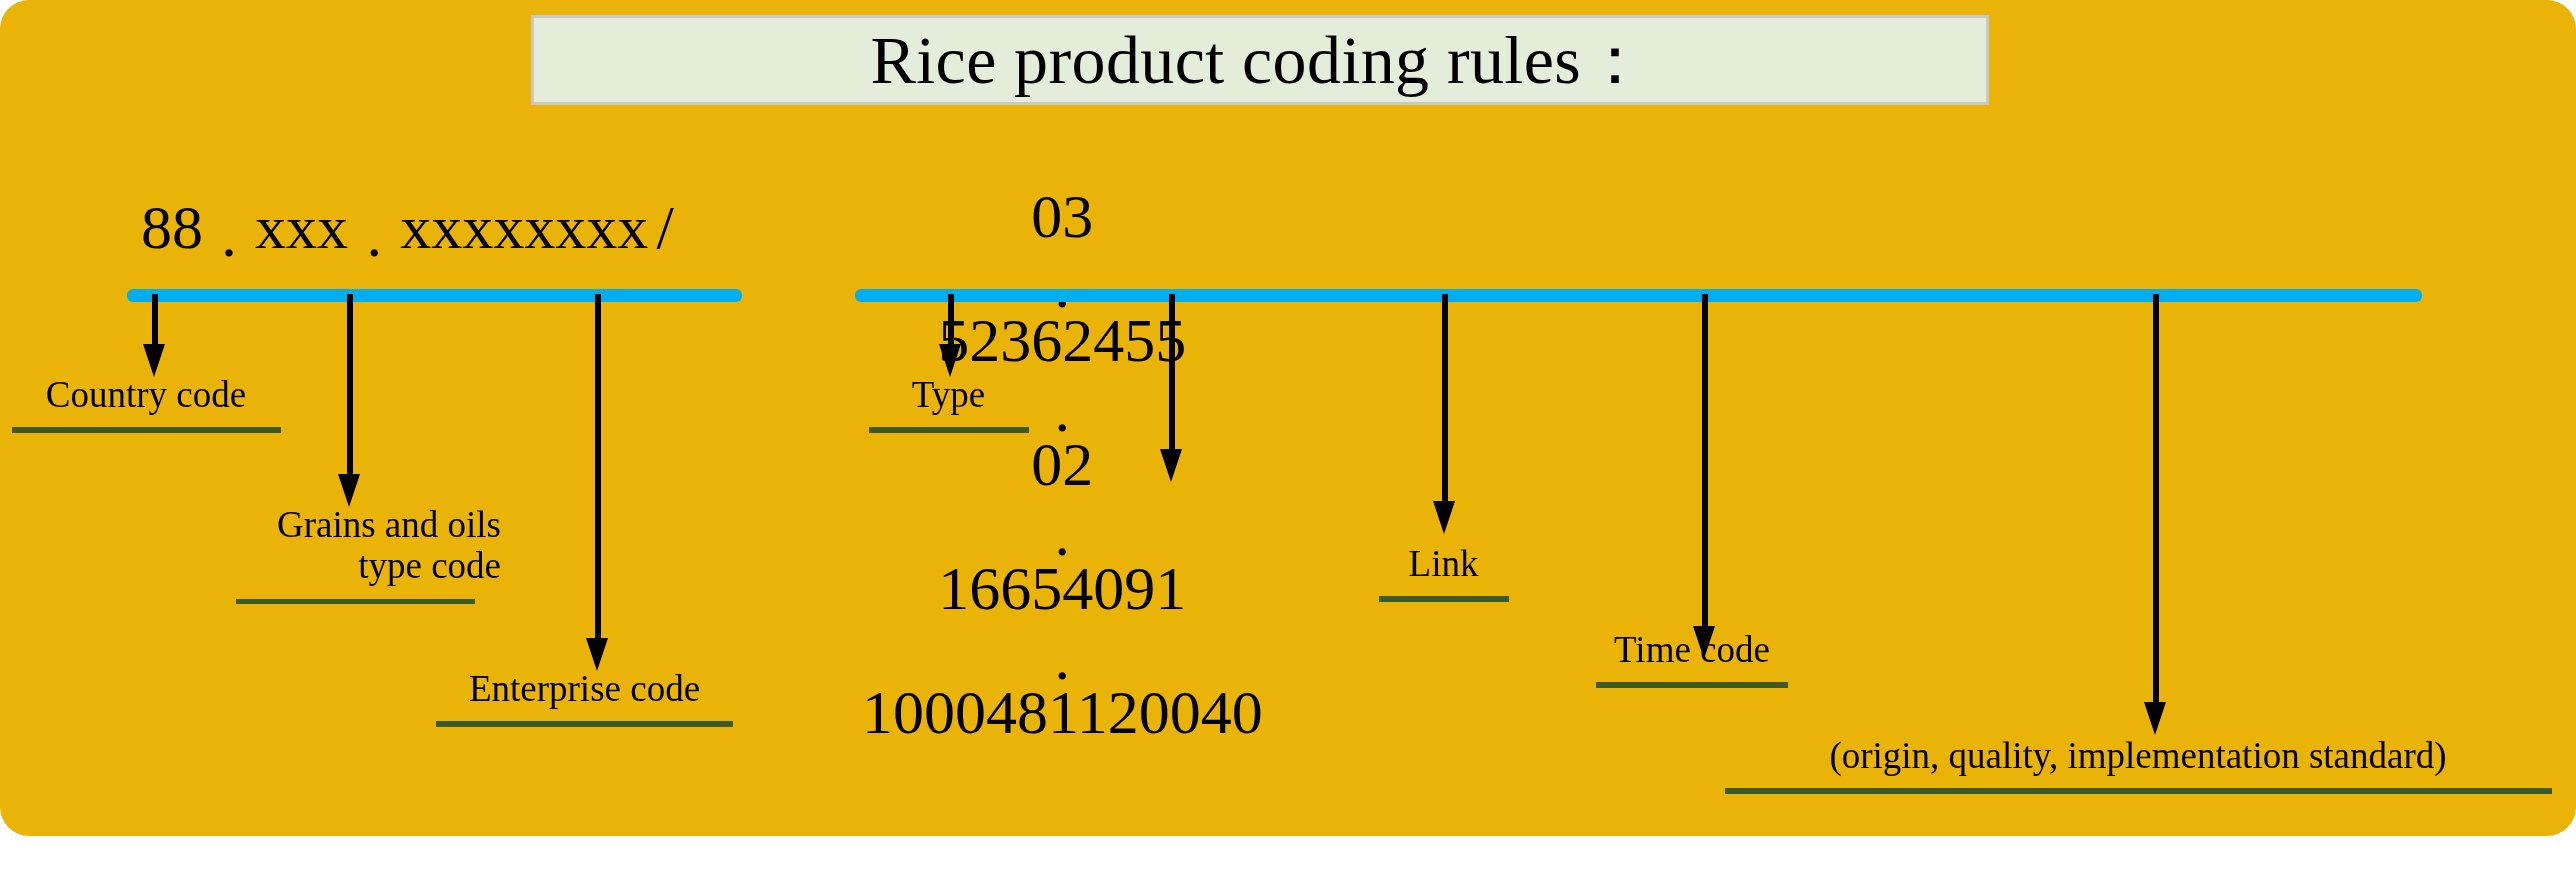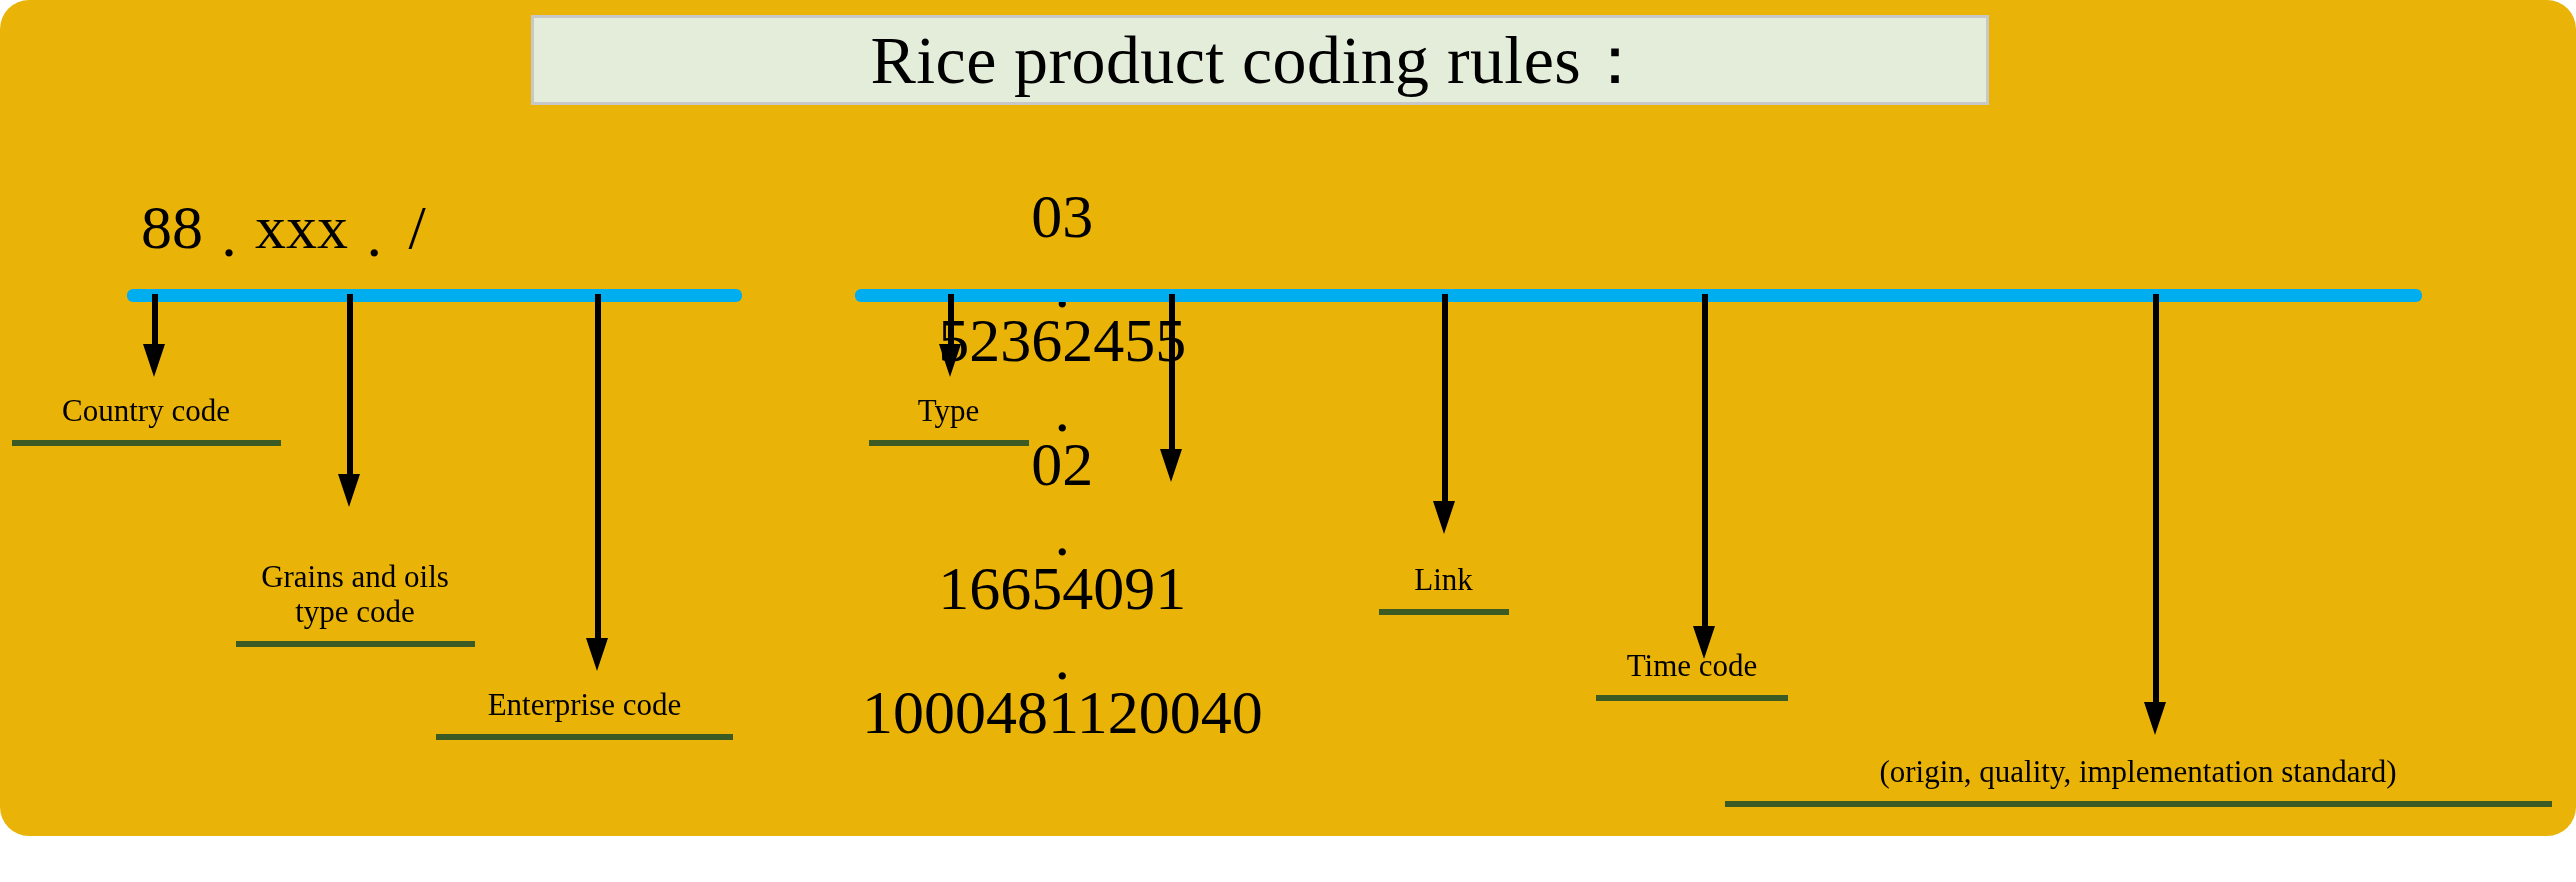--- a/index.html
+++ b/index.html
@@ -94,25 +94,24 @@
     height: 0;
     border-left: 11.7px solid transparent;
     border-right: 11.7px solid transparent;
     border-top: 33px solid #000000;
   }
 
   
   .caption {
     position: absolute;
     text-align: center;
-    font-size: 31px;
+    font-size: 37px;
     line-height: 1.12;
     color: #000000;
     white-space: nowrap;
-    margin-top: 20px;
   }
   .caption .cap-line { display: block; }
   .caption .rule {
     display: block;
     height: 5.8px;
     background: #3C5A24;
     margin: 11.7px auto 0 auto;
   }
 </style>
 </head>
@@ -126,20 +125,21 @@
 
   <div class="code-row" id="code-left">
     <span class="code-seg">88</span>
     <span class="code-gap-sm"></span>
     <span class="code-dot">.</span>
     <span class="code-gap-sm"></span>
     <span class="code-seg">xxx</span>
     <span class="code-gap-sm"></span>
     <span class="code-dot">.</span>
     <span class="code-gap-sm"></span>
+    <span class="code-seg">xxxxxxxx</span>
     <span class="code-seg code-slash">/</span>
   </div>
 
   <div class="code-row" id="code-right">
     <span class="code-seg">03</span>
     <span class="code-gap-sm"></span>
     <span class="code-dot">.</span>
     <span class="code-gap-sm"></span>
     <span class="code-seg">52362455</span>
     <span class="code-gap-md"></span>
@@ -197,21 +197,21 @@
   <div class="arrow" style="left:2153px; top:294px;">
     <div class="stem" style="height:424px;"></div>
     <div class="head" style="top:408px;"></div>
   </div>
 
   <div class="caption" style="left:0px; top:374px; width:292px;">
     <span class="cap-line">Country code</span>
     <span class="rule" style="width:269px;"></span>
   </div>
 
-  <div class="caption" style="left:209px; top:540px; width:292px;">
+  <div class="caption" style="left:209px; top:504px; width:292px;text-align:right;">
     <span class="cap-line">Grains and oils</span>
     <span class="cap-line">type code</span>
     <span class="rule" style="width:239px;"></span>
   </div>
 
   <div class="caption" style="left:426px; top:668px; width:317px;">
     <span class="cap-line">Enterprise code</span>
     <span class="rule" style="width:297px;"></span>
   </div>
 

